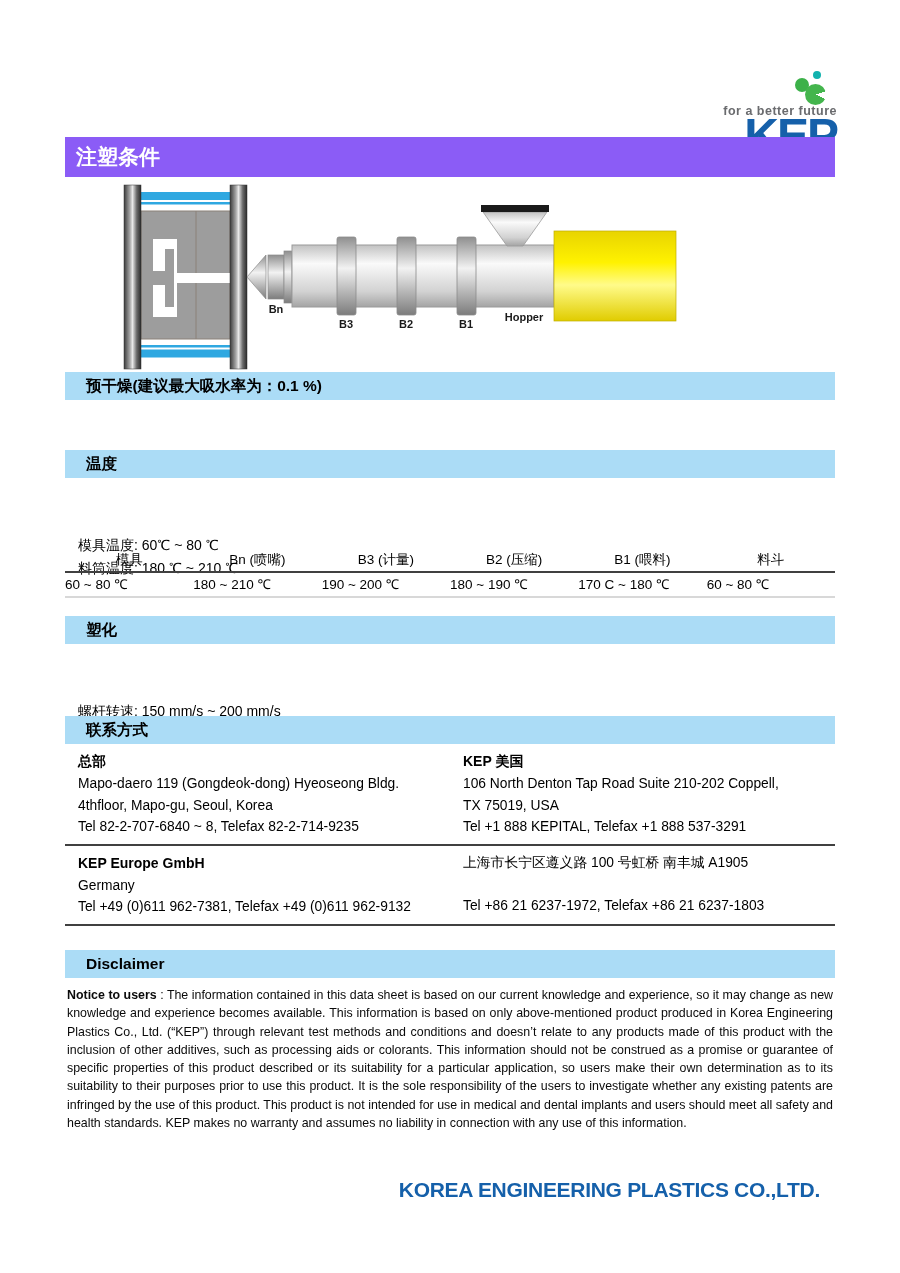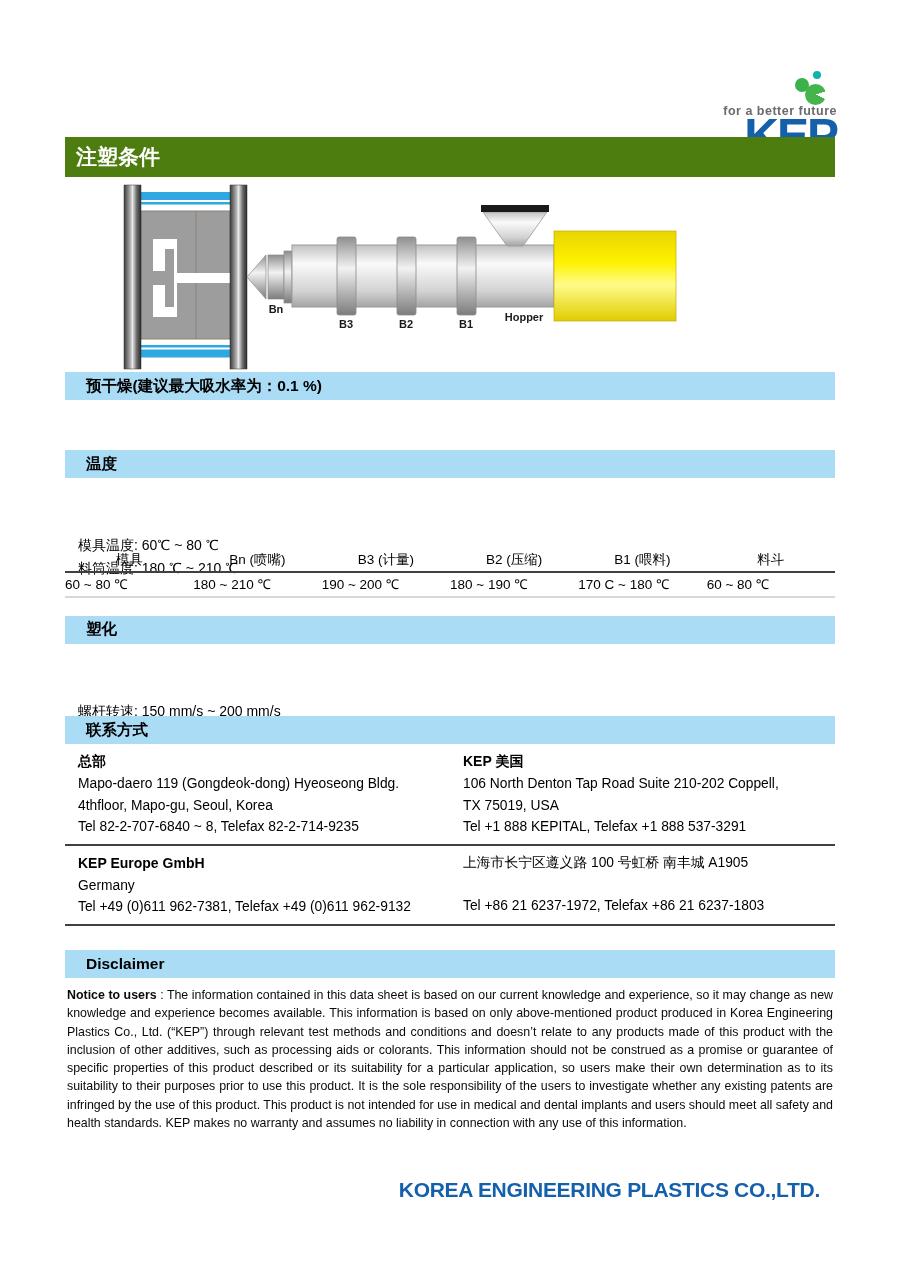--- a/index.html
+++ b/index.html
@@ -11,21 +11,21 @@
   .logo{position:absolute;top:70px;right:63px;text-align:right;}
   .logo-top{display:flex;align-items:flex-end;justify-content:flex-end;flex-direction:column;}
   .dots{position:relative;width:40px;height:34px;margin-right:4px;}
   .dot-med{position:absolute;left:2px;top:8px;width:14px;height:14px;border-radius:50%;background:#3cb149;}
   .dot-sml{position:absolute;left:20px;top:1px;width:8px;height:8px;border-radius:50%;background:#12b2ae;}
   .dot-big{position:absolute;left:12px;top:14px;width:21px;height:21px;border-radius:50%;
            background:conic-gradient(from 72deg,#ffffff 0 42deg,#44b54d 42deg 360deg);}
   .tagline{font-size:12.5px;font-weight:600;color:#6a6b6e;letter-spacing:0.5px;padding-bottom:2px;}
   .brand{font-size:48px;font-weight:700;color:#1560aa;letter-spacing:-2px;line-height:0.92;margin-top:-6px;}
   
-  .titlebar{position:absolute;left:65px;width:770px;height:40px;background:#4d7c0f;box-sizing:border-box;}
+  .titlebar{position:absolute;left:65px;width:770px;height:40px;background:#8b5cf6;box-sizing:border-box;}
   .titlebar .t{color:#fff;font-size:21px;font-weight:bold;line-height:40px;padding-left:11px;}
   .secbar{position:absolute;left:65px;width:770px;height:28px;background:#abdcf6;box-sizing:border-box;}
   .secbar .t{color:#000;font-size:15.5px;font-weight:bold;line-height:28px;padding-left:21px;}
   
   .btext{position:absolute;left:78px;font-size:14px;line-height:23px;color:#000;margin-top:48px;}
   
   .ttable{position:absolute;top:549px;left:65px;width:770px;display:grid;grid-template-columns:repeat(6,1fr);}
   .ttable .hc{font-size:13.5px;text-align:center;height:22px;line-height:22px;border-bottom:2px solid #404040;}
   .ttable .vc{font-size:13.5px;text-align:left;height:23px;line-height:23px;border-bottom:2px solid #d8d8d8;}
   
@@ -163,21 +163,21 @@
   <div class="hc">B1 (喂料)</div>
   <div class="hc">料斗</div>
   <div class="vc">60 ~ 80 ℃</div>
   <div class="vc">180 ~ 210 ℃</div>
   <div class="vc">190 ~ 200 ℃</div>
   <div class="vc">180 ~ 190 ℃</div>
   <div class="vc">170 C ~ 180 ℃</div>
   <div class="vc">60 ~ 80 ℃</div>
 </div>
 
-<div class="secbar" style="top:616px;font-family:Liberation Mono, monospace;">
+<div class="secbar" style="top:616px;">
   <div class="t">塑化</div>
 </div>
 <div class="btext" style="top:652px;">
   <div>螺杆转速: 150 mm/s ~ 200 mm/s</div>
   <div>背压: 最大  20 bar</div>
 </div>
 
 <div class="secbar" style="top:716px;">
   <div class="t">联系方式</div>
 </div>

